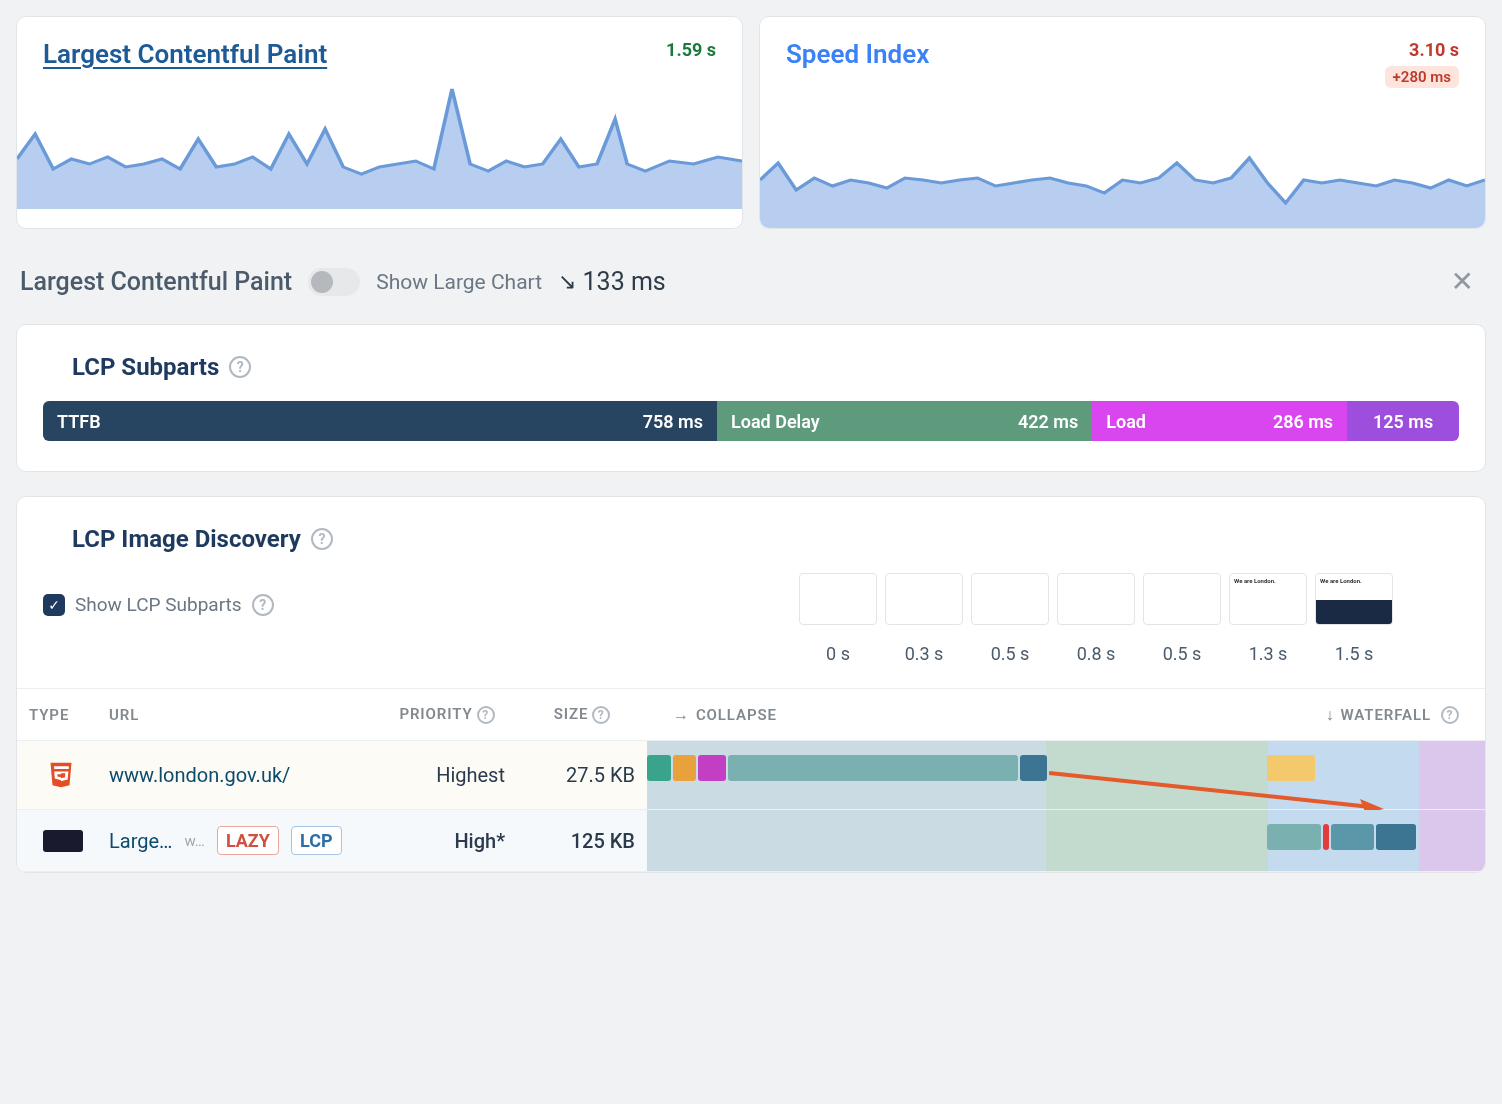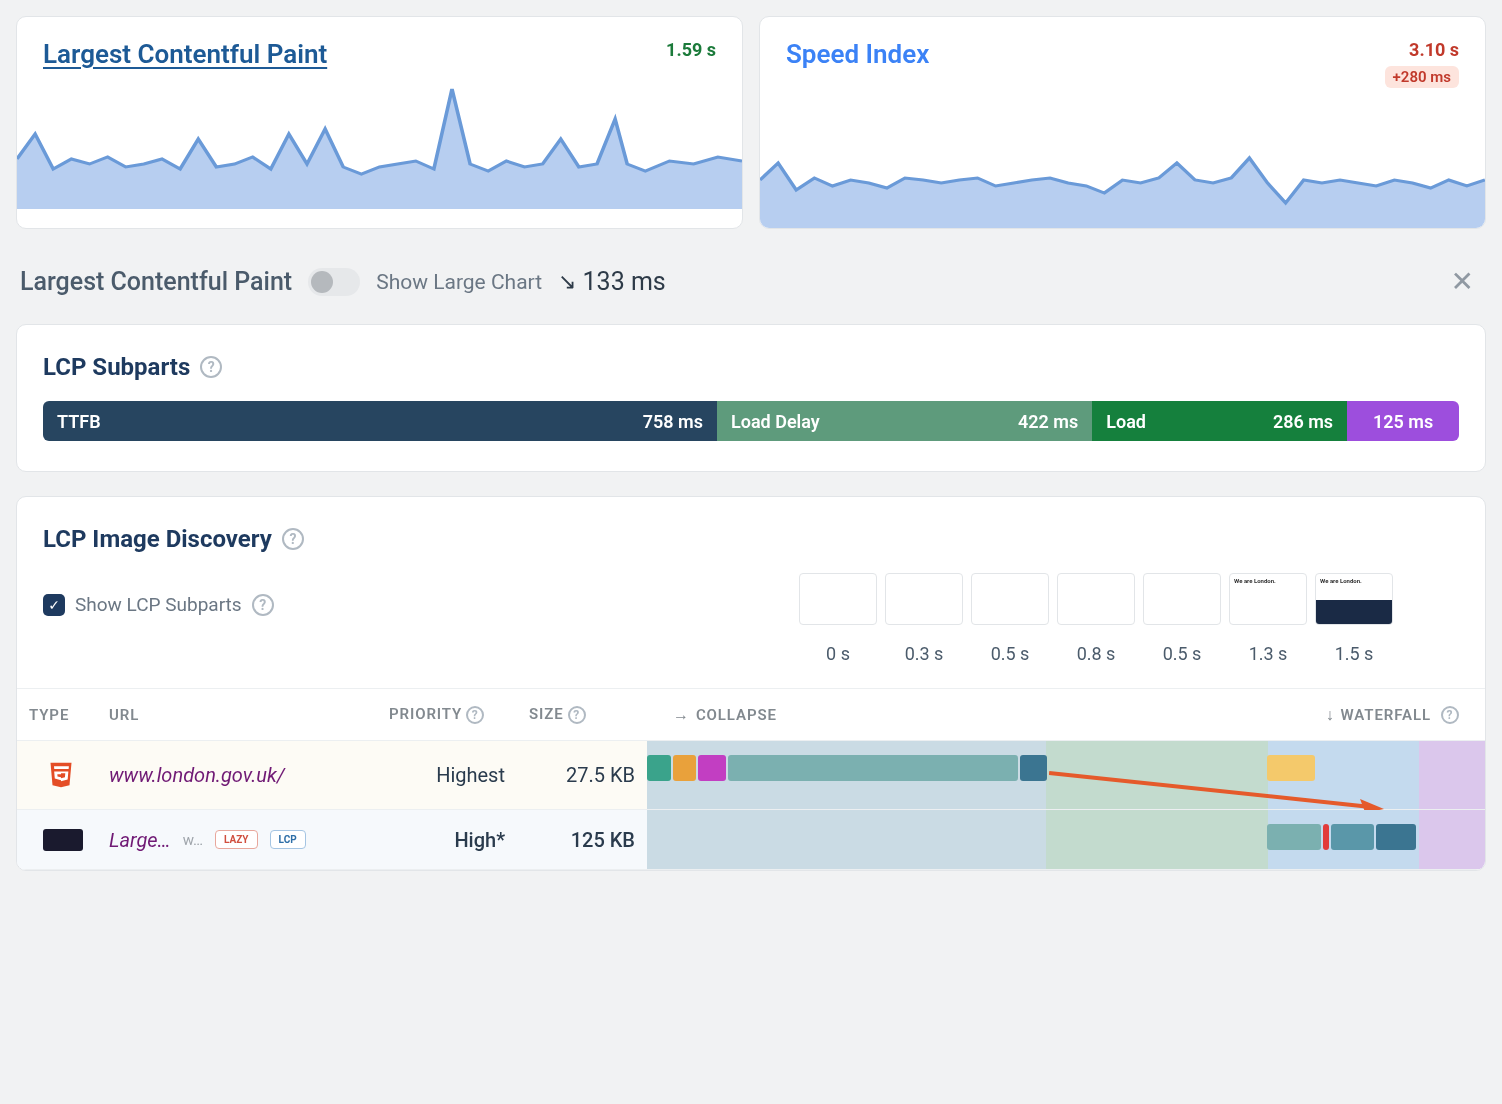--- a/index.html
+++ b/index.html
@@ -115,20 +115,21 @@
   border: 1px solid #e2e5e8;
   border-radius: 10px;
   margin-bottom: 24px;
   overflow: hidden;
 }
 .panel-title-row {
   display: flex;
   align-items: center;
   gap: 10px;
   padding: 28px 26px 20px 26px;
+  margin-left: 29px;
 }
 .panel-title {
   font-size: 24px;
   font-weight: 700;
   color: #1e3a5f;
 }
 .help-icon {
   width: 22px;
   height: 22px;
   border: 2px solid #b0b9c2;
@@ -153,21 +154,21 @@
   display: flex;
   align-items: center;
   justify-content: space-between;
   padding: 0 14px;
   color: #fff;
   font-weight: 600;
   font-size: 18px;
 }
 .sp-ttfb { background: #274560; }
 .sp-delay { background: #5e9b7c; }
-.sp-load { background: #15803d; }
+.sp-load { background: #d946ef; }
 .sp-render { background: #9d4edd; }
 
 
 .discovery-inner {
   padding: 0 26px 2px 26px;
 }
 .checkline {
   display: flex;
   align-items: center;
   gap: 10px;
@@ -232,21 +233,21 @@
   text-align: left;
   font-size: 15px;
   font-weight: 600;
   color: #82898f;
   letter-spacing: 0.06em;
   padding: 16px 12px;
   border-top: 1px solid #eceff1;
   border-bottom: 1px solid #eceff1;
   text-transform: uppercase;
 }
-.wt-hdr th.right { text-align: left; }
+.wt-hdr th.right { text-align: center; }
 .wt-hdr .help-icon { width:18px; height:18px; font-size:12px; vertical-align:middle; margin-left:4px;}
 .wt-row td {
   padding: 16px 12px;
   font-size: 20px;
   color: #2a3b4d;
   border-bottom: 1px solid #eceff1;
   vertical-align: middle;
 }
 .wt-row:nth-child(odd) td { background: #fdfbf5; }
 .wt-row:nth-child(even) td { background: #f6f9fc; }
@@ -254,28 +255,28 @@
   width: 36px;
   height: 36px;
   display: flex;
   align-items: center;
   justify-content: center;
   border-radius: 4px;
 }
 .html5-icon { color:#e44d26; font-size:28px; }
 .img-icon { width:40px; height:22px; background:#1a1a2e; border-radius:3px;}
 .url-cell { display:flex; align-items:center; gap:12px;}
-.url-main { color:#701a75;font-style:italic; }
+.url-main { color:#0c4a6e; }
 .trunc { white-space:nowrap; overflow:hidden; text-overflow:ellipsis; display:inline-block; max-width:86px;}
 .url-sub { color:#a0a6ac; font-size:15px;}
 .pill {
   display:inline-block;
   padding: 3px 8px;
   border-radius: 4px;
-  font-size: 10px;
+  font-size: 18px;
   font-weight: 700;
   border: 1px solid;
 }
 .pill-lazy { color:#d04f3f; border-color:#e8a79c; background:#fff;}
 .pill-lcp { color:#2d6ea7; border-color:#a5c5e3; background:#fff;}
 .priority-high { color:#2d6ea7; font-weight:500;}
 .size-big { color:#b07b15; font-weight:500;}
 
 .waterfall-cell {
   position: relative;

